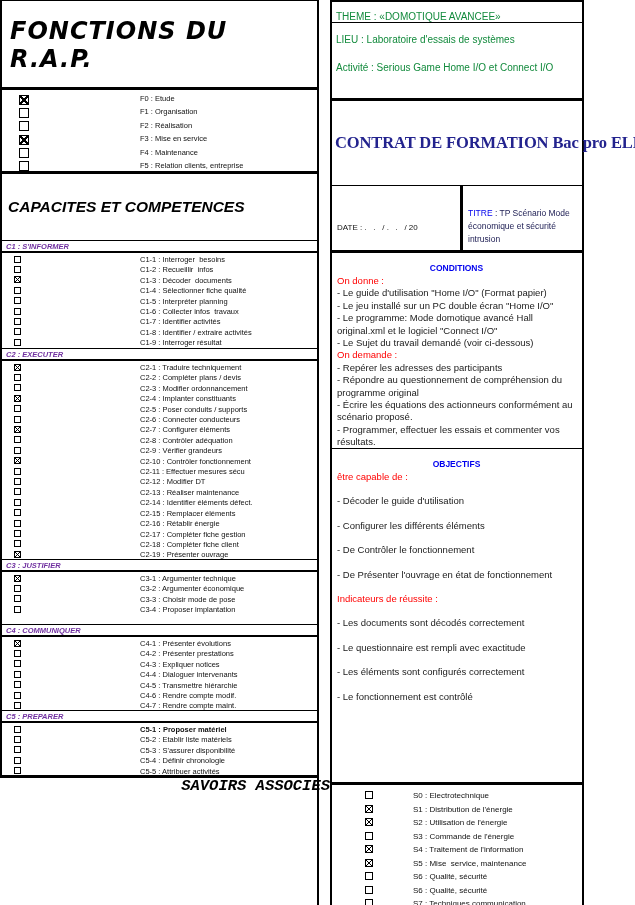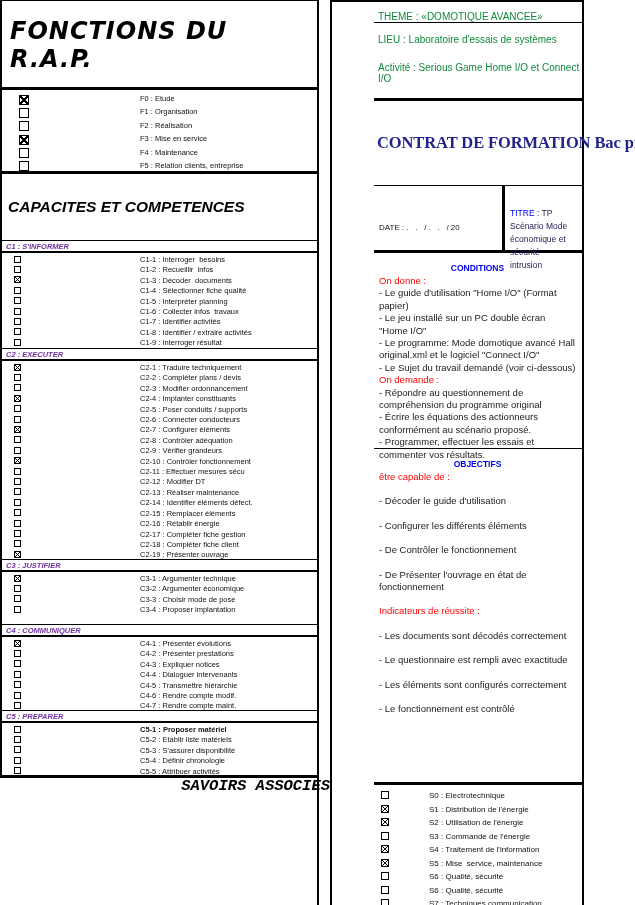--- a/index.html
+++ b/index.html
@@ -52,21 +52,21 @@
   }
   .c-label.bold { font-weight:bold; }
   .savoirs-heading {
     position:absolute; left:16px; top:777px; width:314px; text-align:right;
     font-weight:bold; font-style:italic; font-size:15.5px; color:#000;font-family:Liberation Mono, monospace;
   }
   .right-border-ext { position:absolute; left:317px; top:778px; width:2px; height:127px; background:#000; }
   
   .right-panel {
     position:absolute; left:330px; top:0; width:254px; height:905px;
-    border:2px solid #000; border-bottom:none;padding-left:42px;
+    border:2px solid #000; border-bottom:none;
   }
   .theme-box { height:21px; border-bottom:1px solid #000; padding:4px 0 0 4px; }
   .green-text { color:var(--green); font-size:10px; }
   .lieu-box { height:67px; border-bottom:3px solid #000; padding-left:4px; }
   .lieu-line { margin-top:11px; }
   .activite-line { margin-top:17px; }
   .contrat-box { height:85px; border-bottom:1px solid #000; }
   .contrat-title {
     padding:32px 0 0 3px; font-family:"Liberation Serif", serif; font-weight:bold;
     font-size:16.5px; letter-spacing:-0.1px; color:var(--navy); white-space:nowrap;
@@ -79,21 +79,21 @@
   .titre-text { color:var(--titre-ink); }
   .conditions-box { height:196px; border-bottom:1px solid #000; padding:8px 6px 0 5px; }
   .objectifs-box { height:336px; border-bottom:3px solid #000; padding:8px 6px 0 5px; }
   .blue-head {
     text-align:center; color:var(--blue); font-weight:bold; font-size:8.5px; line-height:14px;
   }
   .red-label { color:var(--red); font-size:9.5px; line-height:12.4px; }
   .body-line { font-size:9.5px; line-height:12.4px; color:#1a1a1a; }
   .spaced { margin-top:12px; }
   .savoirs-box { height:131px; padding-top:4px; }
-  .s-row { position:relative; height:13.5px; }
+  .s-row { position:relative; height:13.5px;margin-left:26px; }
   .s-cb { left:7px; top:2px; width:8px; height:8px; }
   .s-label { position:absolute; left:55px; top:2px; font-size:8px; line-height:10px; white-space:pre; color:#111; }
 </style>
 </head>
 <body>
 
 <div class="page">
 
   <div class="left-panel">
 
@@ -427,20 +427,21 @@
 
           <div class="body-line">- Le jeu installé sur un PC double écran "Home I/O"</div>
 
           <div class="body-line">- Le programme: Mode domotique avancé Hall original.xml et le logiciel "Connect I/O"</div>
 
           <div class="body-line">- Le Sujet du travail demandé (voir ci-dessous)</div>
         </div>
       <div class="red-label">On demande :</div>
       <div>
 
+          <div class="body-line">- Repérer les adresses des participants</div>
 
           <div class="body-line">- Répondre au questionnement de compréhension du programme original</div>
 
           <div class="body-line">- Écrire les équations des actionneurs conformément au scénario proposé.</div>
 
           <div class="body-line">- Programmer, effectuer les essais et commenter vos résultats.</div>
         </div>
     </div>
 
     <div class="objectifs-box">

